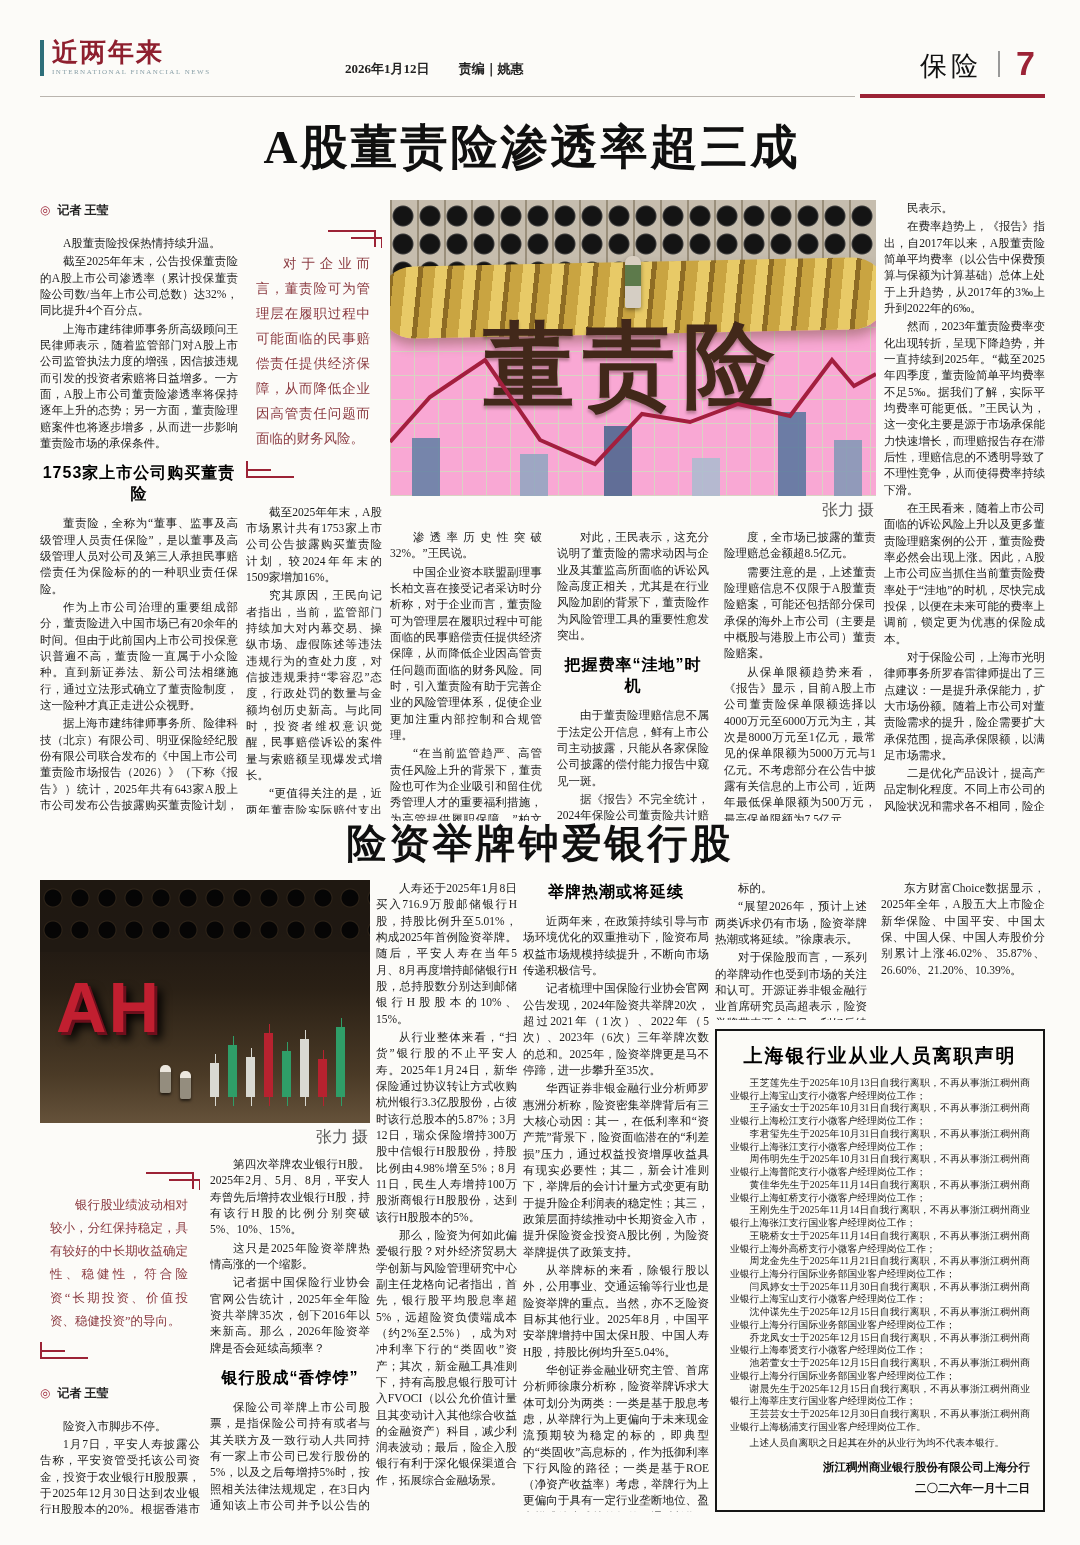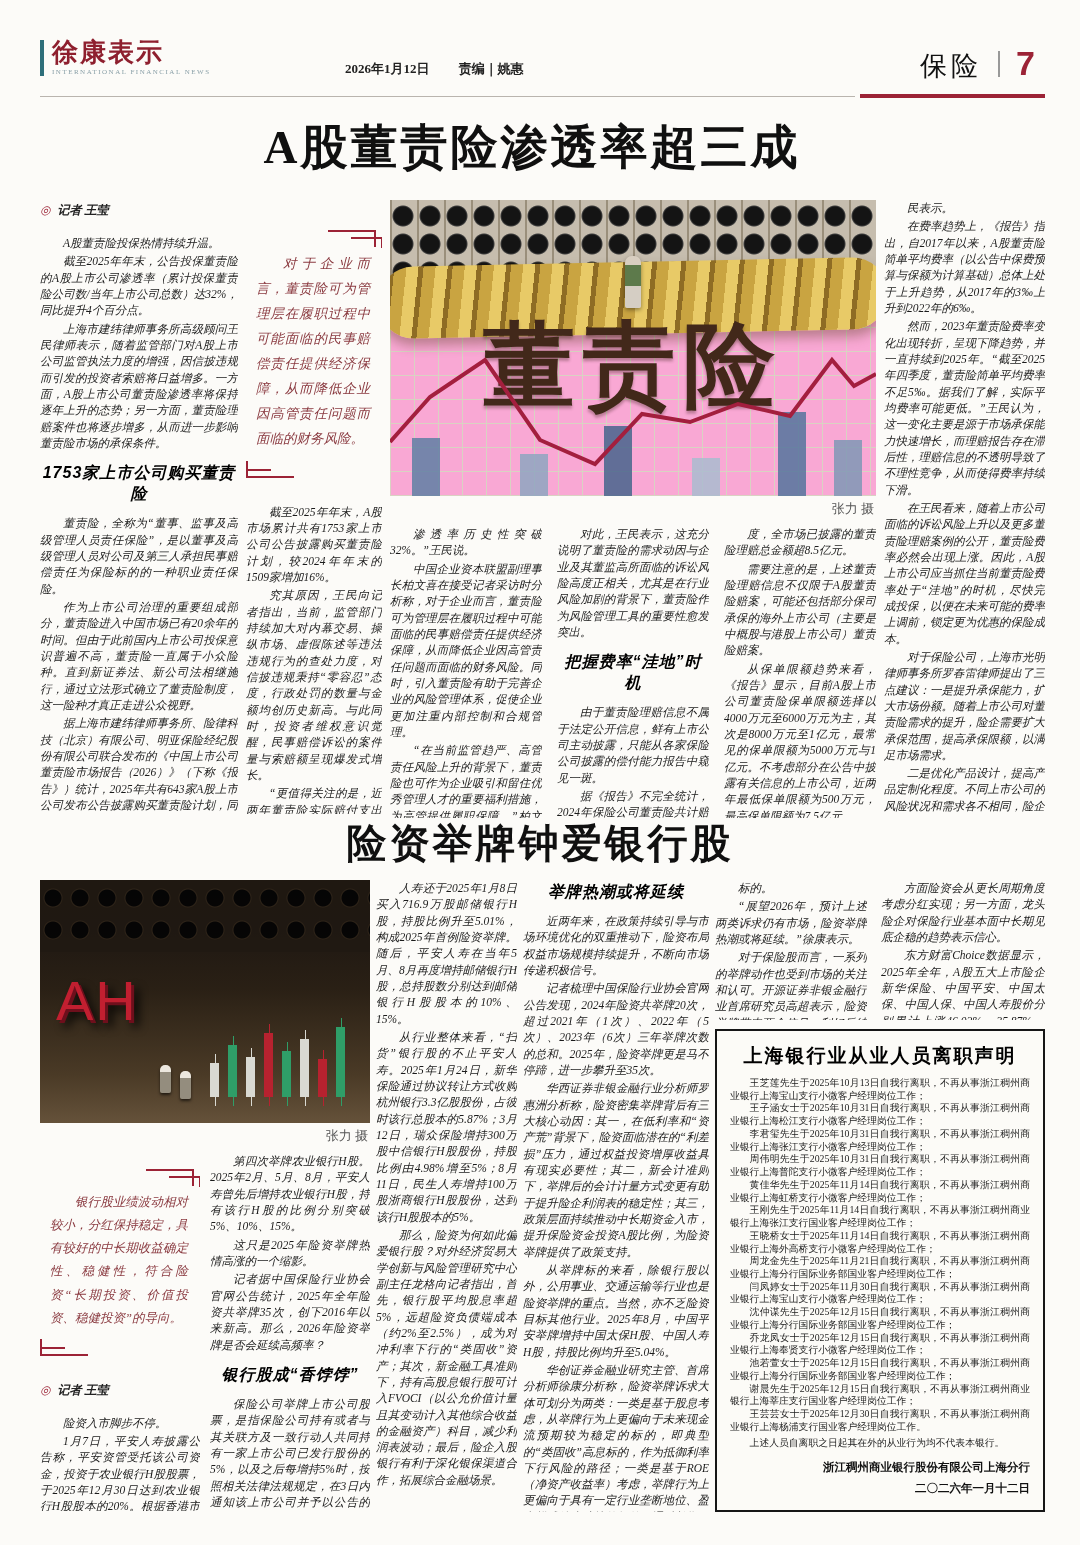--- a/index.html
+++ b/index.html
@@ -25,28 +25,28 @@
   .head-rule{position:absolute;left:40px;top:96px;width:815px;height:1px;background:#b9b4ae;}
   .head-rule-red{position:absolute;left:860px;top:94px;width:185px;height:4px;background:var(--red);}
 
   
   .headline1{position:absolute;left:0;right:16px;top:116px;text-align:center;
              font-size:47px;font-weight:bold;letter-spacing:3px;color:#101010;}
   .headline2{position:absolute;left:0;right:0;top:816px;text-align:center;
              font-size:40px;font-weight:bold;letter-spacing:3px;color:#101010;}
 
   
-  .col{overflow:hidden;font-style:italic;}
+  .col{overflow:hidden;}
   .paras p{margin:0 0 2px;font-size:11.5px;line-height:1.42;text-align:justify;
            text-indent:2em;color:var(--ink);}
   .byline{font-size:12px;font-weight:bold;margin:2px 0 16px;color:#222;}
   .byline .dot{color:var(--red);margin-right:4px;font-weight:normal;}
   .subhead{font-size:16px;font-weight:bold;text-align:center;margin:12px 0 10px;color:#000;
            font-family:"Liberation Sans",sans-serif;letter-spacing:1px;}
-  .caption{text-align:right;font-size:13px;color:#555;margin:4px 2px 8px 0;}
+  .caption{text-align:right;font-size:16px;color:#555;margin:4px 2px 8px 0;}
 
   
   .a1{position:absolute;left:40px;top:200px;width:1005px;height:614px;display:flex;gap:8px;}
   .a1c1{width:198px;}
   .a1c2{width:136px;display:flex;flex-direction:column;}
   .a1mid{width:486px;}
   .a1c6{width:161px;}
   .mid3{display:flex;gap:15px;height:292px;}
   .mid3 .col{width:152px;}
 
@@ -101,21 +101,21 @@
   
   .photo2{position:relative;width:330px;height:243px;overflow:hidden;
           background:linear-gradient(180deg,#151110 0%,#2a2015 45%,#4a3a26 80%,#65523a 100%);}
   .p2beads{position:absolute;top:0;left:0;right:0;height:72px;opacity:.95;
            background-color:#201912;
            background-image:
              radial-gradient(circle at 13px 18px,#050505 8px,#30251a 9px,transparent 10px),
              radial-gradient(circle at 13px 50px,#050505 8px,#30251a 9px,transparent 10px);
            background-size:27px 72px;}
   .p2ah{position:absolute;left:16px;top:88px;font-family:"Liberation Sans",sans-serif;
-        font-weight:400;font-size:56px;color:#c11f30;letter-spacing:2px;
+        font-weight:700;font-size:70px;color:#c11f30;letter-spacing:2px;
         text-shadow:3px 3px 0 #6e0f1c,7px 7px 10px #000;}
   .candle{position:absolute;bottom:26px;}
   .candle::after{content:'';position:absolute;left:50%;top:-9px;width:1px;height:calc(100% + 18px);background:inherit;}
   .p2fig{position:absolute;width:11px;height:28px;border-radius:5px 5px 2px 2px;
          background:linear-gradient(#ece7de 0 7px,#948d7e 7px 100%);box-shadow:0 2px 3px rgba(0,0,0,.6);}
 
   
   .noticebox{margin-top:9px;flex:1;border:2px solid #161616;background:#fcfbf7;
              padding:10px 13px;overflow:hidden;}
   .notice-title{font-size:19px;font-weight:900;text-align:center;letter-spacing:2px;color:#000;
@@ -124,21 +124,21 @@
   .notice-closing{margin:2px 0 0;font-size:9.8px;line-height:1.4;text-indent:2em;}
   .notice-sign{margin-top:8px;text-align:right;font-weight:bold;font-size:11.5px;line-height:1.8;color:#111;}
 </style>
 </head>
 <body>
 
 <div class="page">
 
   <div class="masthead">
     <div class="logo">
-      <div class="logo-cn">徐康表示</div>
+      <div class="logo-cn">近两年来</div>
       <div class="logo-en">INTERNATIONAL FINANCIAL NEWS</div>
     </div>
     <div class="dateline">
       <span>2026年1月12日</span>
       <span>责编｜姚惠</span>
     </div>
     <div class="section-wrap">
       <div class="section-name">保险</div>
       <div class="section-divider"></div>
       <div class="page-number">7</div>
@@ -315,21 +315,20 @@
       <div class="a2toprow">
         <div class="a2colE col">
           <div class="paras">
               <p>标的。</p>
               <p>“展望2026年，预计上述两类诉求仍有市场，险资举牌热潮或将延续。”徐康表示。</p>
               <p>对于保险股而言，一系列的举牌动作也受到市场的关注和认可。开源证券非银金融行业首席研究员高超表示，险资举牌带来两个信号，利好后续保险股定价：一</p>
             </div>
         </div>
         <div class="a2colF col">
           <div class="paras">
-              <p>方面险资会从更长周期角度考虑分红实现；另一方面，龙头险企对保险行业基本面中长期见底企稳的趋势表示信心。</p>
               <p>东方财富Choice数据显示，2025年全年，A股五大上市险企新华保险、中国平安、中国太保、中国人保、中国人寿股价分别累计上涨46.02%、35.87%、26.60%、21.20%、10.39%。</p>
             </div>
         </div>
       </div>
 
       <div class="noticebox">
         <div class="notice-title">上海银行业从业人员离职声明</div>
         <div class="notice-list">
             <p>王芝莲先生于2025年10月13日自我行离职，不再从事浙江稠州商业银行上海宝山支行小微客户经理岗位工作；</p>
             <p>王子涵女士于2025年10月31日自我行离职，不再从事浙江稠州商业银行上海松江支行小微客户经理岗位工作；</p>

